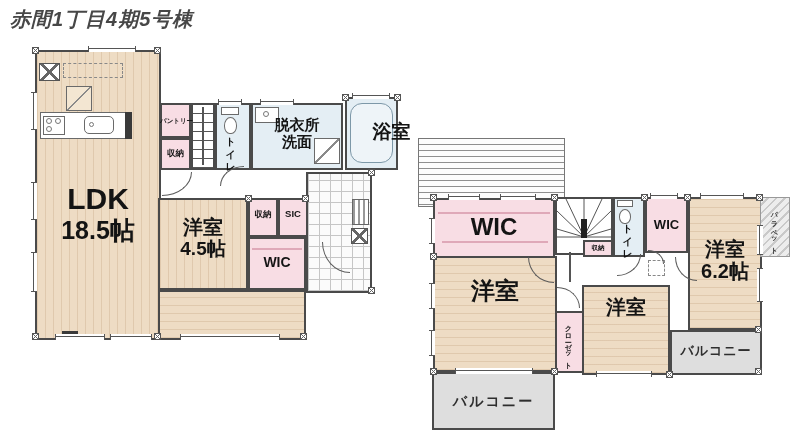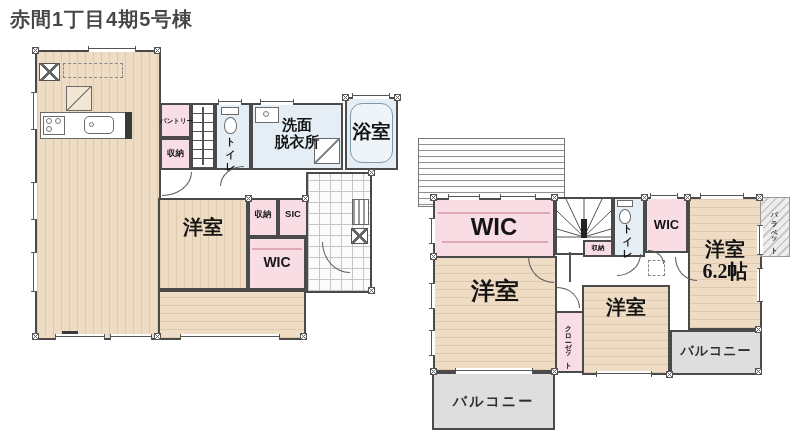--- a/index.html
+++ b/index.html
@@ -27,21 +27,21 @@
   .arc-bl{border-bottom:1.4px solid #5a5a5a;border-left:1.4px solid #5a5a5a;border-radius:0 0 0 100%;}
   .arc-br{border-bottom:1.4px solid #5a5a5a;border-right:1.4px solid #5a5a5a;border-radius:0 0 100% 0;}
   .post{position:absolute;box-sizing:border-box;width:7px;height:7px;background-color:#fff;border:1px solid #555;
         background-image:linear-gradient(45deg,transparent 43%,#666 43% 57%,transparent 57%),linear-gradient(-45deg,transparent 43%,#666 43% 57%,transparent 57%);}
   .fix{position:absolute;box-sizing:border-box;background:#fff;border:1px solid #6a6a6a;}
   .dot{position:absolute;box-sizing:border-box;width:6px;height:6px;border:1px solid #777;border-radius:50%;background:#fff;}
   .diag{background-image:linear-gradient(135deg,transparent 47%,#8a8a8a 47% 53%,transparent 53%);}
   .dashed{position:absolute;box-sizing:border-box;border:1px dashed #888;}
   .pipe{position:absolute;height:2px;background:#dfa8b8;}
   .black{position:absolute;background:#3a3a3a;}
-  .title{position:absolute;font-weight:700;color:#474747;letter-spacing:1px;}
+  .title{position:absolute;font-weight:700;color:#474747;letter-spacing:1px;font-style:italic;}
 </style>
 </head>
 <body>
 
 <div class="canvas">
 
   <div class="title" style="left:10px;top:6px;font-size:20px;">赤間1丁目4期5号棟</div>
 
   <div class="abs" style="inset:0;">
 
@@ -91,31 +91,36 @@
     <div class="win-v" style="left:31px;top:182px;height:38px;"></div>
     <div class="win-v" style="left:31px;top:252px;height:40px;"></div>
     <div class="win-h" style="left:55px;top:334px;width:50px;"></div>
     <div class="win-h" style="left:110px;top:334px;width:42px;"></div>
     <div class="win-h" style="left:180px;top:334px;width:100px;"></div>
     <div class="win-h" style="left:88px;top:46px;width:48px;"></div>
     <div class="win-h" style="left:218px;top:99px;width:24px;"></div>
     <div class="win-h" style="left:260px;top:99px;width:34px;"></div>
     <div class="win-h" style="left:352px;top:93px;width:38px;"></div>
 
+    <div class="lb" style="left:35px;top:182px;width:126px;">
+      <span style="font-size:30px;">LDK</span>
+      <span style="font-size:25px;">18.5帖</span>
+    </div>
     <div class="lb" style="left:158px;top:216px;width:90px;">
       <span style="font-size:20px;">洋室</span>
+      <span style="font-size:19px;">4.5帖</span>
     </div>
     <div class="lb" style="left:160px;top:117px;width:31px;font-size:6.5px;">パントリー</div>
     <div class="lb" style="left:160px;top:149px;width:31px;font-size:8.5px;">収納</div>
     <div class="lb vtext" style="left:225px;top:128px;font-size:10px;height:42px;">トイレ</div>
     <div class="lb" style="left:251px;top:117px;width:92px;">
+      <span style="font-size:15px;">脱衣所</span>
       <span style="font-size:15px;">洗面</span>
-      <span style="font-size:15px;">脱衣所</span>
-    </div>
-    <div class="lb" style="left:345px;top:121px;width:53px;font-size:19px;">浴室</div>
+    </div>
+    <div class="lb" style="left:345px;top:121px;width:53px;font-size:19px;padding-left:20px;">浴室</div>
     <div class="lb" style="left:248px;top:210px;width:30px;font-size:8.5px;">収納</div>
     <div class="lb" style="left:278px;top:209px;width:30px;font-size:9.5px;">SIC</div>
     <div class="lb" style="left:248px;top:255px;width:58px;font-size:14px;">WIC</div>
     <div class="pipe" style="left:252px;top:248px;width:50px;height:1.5px;"></div>
 
     <div class="post" style="left:32px;top:47px;"></div>
     <div class="post" style="left:154px;top:47px;"></div>
     <div class="post" style="left:32px;top:333px;"></div>
     <div class="post" style="left:154px;top:333px;"></div>
     <div class="post" style="left:300px;top:333px;"></div>
@@ -183,21 +188,21 @@
     <div class="win-v" style="left:429px;top:330px;height:26px;"></div>
     <div class="win-v" style="left:757px;top:225px;height:30px;"></div>
     <div class="win-v" style="left:757px;top:268px;height:34px;"></div>
 
     <div class="lb" style="left:433px;top:214px;width:122px;font-size:24px;">WIC</div>
     <div class="lb" style="left:583px;top:244px;width:30px;font-size:6.5px;">収納</div>
     <div class="lb vtext" style="left:622px;top:216px;font-size:10px;height:40px;">トイレ</div>
     <div class="lb" style="left:645px;top:218px;width:43px;font-size:13px;">WIC</div>
     <div class="lb" style="left:688px;top:238px;width:74px;">
       <span style="font-size:20px;">洋室</span>
-      <span style="font-size:20px;font-family:Liberation Serif, serif;">6.2帖</span>
+      <span style="font-size:20px;">6.2帖</span>
     </div>
     <div class="lb vtext" style="left:770px;top:204px;font-size:7px;height:48px;color:#333;">パラペット</div>
     <div class="lb" style="left:433px;top:278px;width:124px;">
       <span style="font-size:24px;">洋室</span>
     </div>
     <div class="lb vtext" style="left:564px;top:316px;font-size:7px;height:54px;">クローゼット</div>
     <div class="lb" style="left:582px;top:296px;width:88px;">
       <span style="font-size:20px;">洋室</span>
     </div>
     <div class="lb" style="left:432px;top:394px;width:123px;font-size:14px;letter-spacing:2px;color:#2e2e2e;">バルコニー</div>

